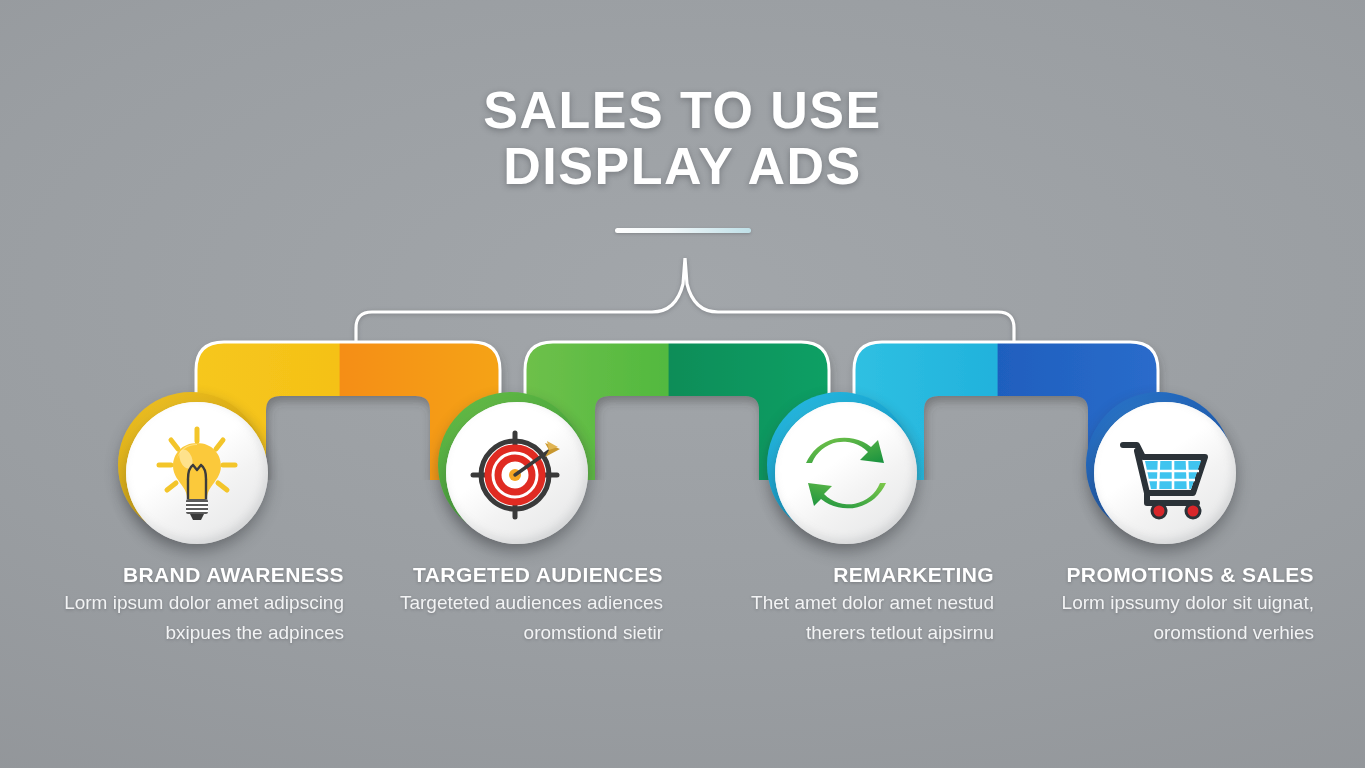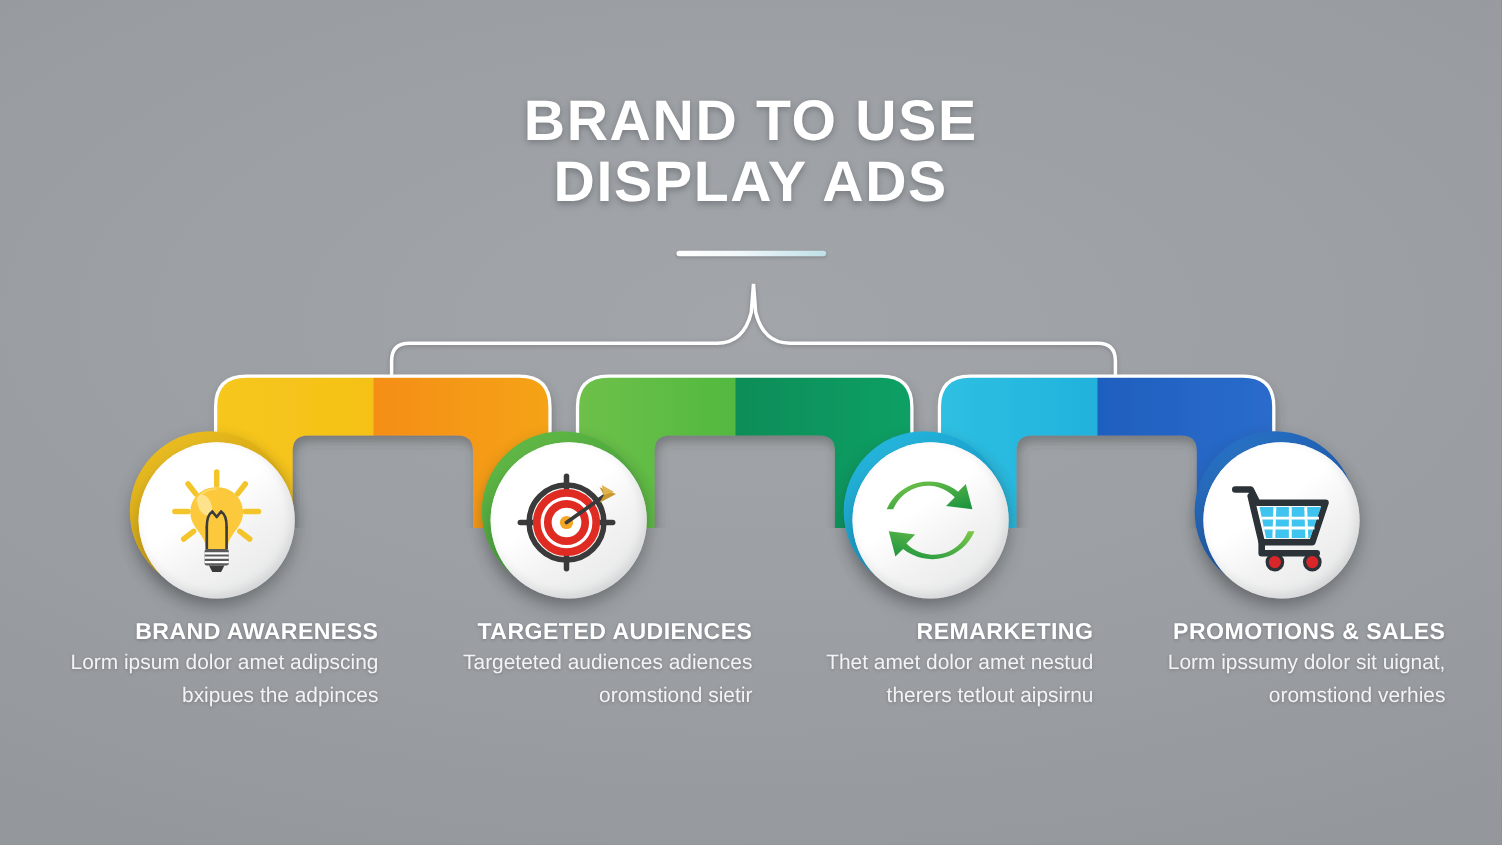--- a/index.html
+++ b/index.html
@@ -128,21 +128,21 @@
     line-height: 30px;
     text-shadow: 0 1px 3px rgba(45,48,52,0.30);
   }
 </style>
 </head>
 <body>
 
 <div id="slide">
 
   <div class="title-block">
-    <div class="title-line">BRAND TO USE</div>
+    <div class="title-line">SALES TO USE</div>
     <div class="title-line">DISPLAY ADS</div>
     <div class="title-rule"></div>
   </div>
 
   <div class="bracket">
     <svg width="690" height="112" viewBox="0 0 690 112" fill="none">
       <path d="M16 112 L16 92 Q16 76 32 76 L312 76 Q336 76 343 48 L345 22 L347 48 Q354 76 378 76 L658 76 Q674 76 674 92 L674 112" stroke="#ffffff" stroke-width="3.2" stroke-linecap="round" fill="none" style="filter: drop-shadow(0 1px 2px rgba(45,48,52,0.30));"></path>
     </svg>
   </div>
 
@@ -291,21 +291,21 @@
         <circle cx="80" cy="90" r="7" fill="#d8262a" stroke="#2b3238" stroke-width="3"></circle>
       </svg>
     </div>
   </div>
 
   <div class="caption" style="left:44px;">
     <div class="heading">BRAND AWARENESS</div>
     <div class="body">Lorm ipsum dolor amet adipscing bxipues the adpinces</div>
   </div>
 
-  <div class="caption" style="left:384px;">
+  <div class="caption" style="left:363px;">
     <div class="heading">TARGETED AUDIENCES</div>
     <div class="body">Targeteted audiences adiences oromstiond sietir</div>
   </div>
 
   <div class="caption" style="left:694px;">
     <div class="heading">REMARKETING</div>
     <div class="body">Thet amet dolor amet nestud therers tetlout aipsirnu</div>
   </div>
 
   <div class="caption" style="left:1014px;">

